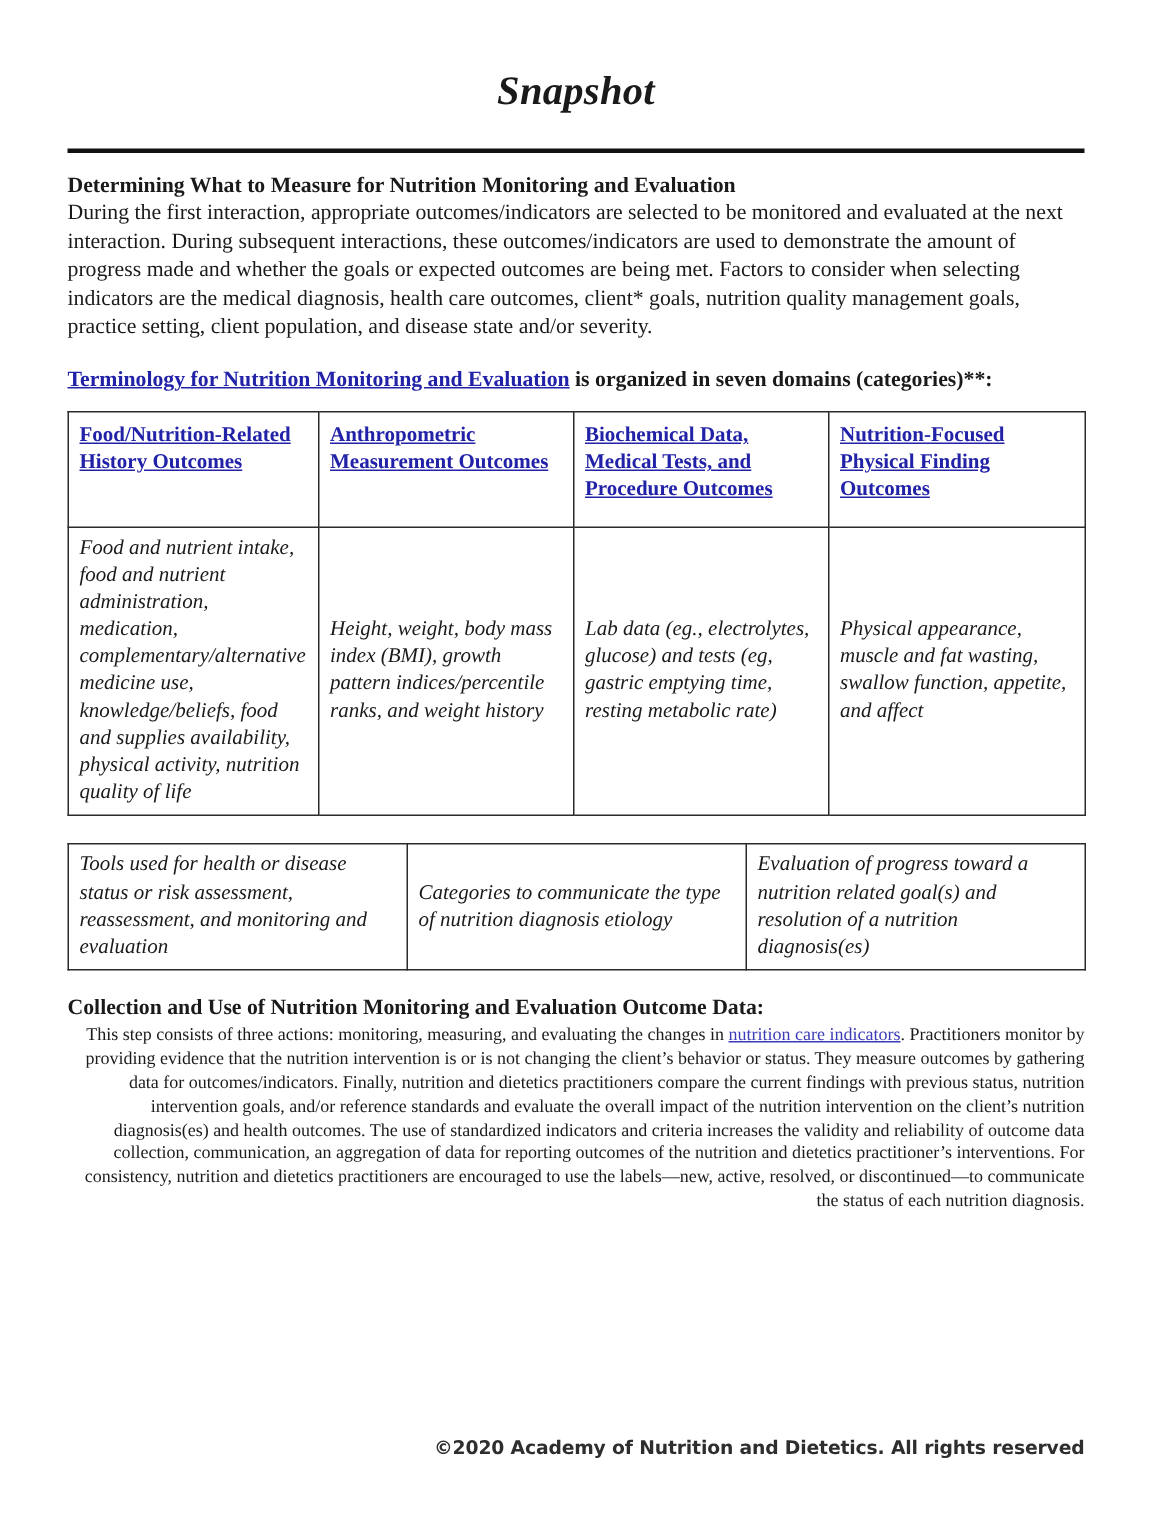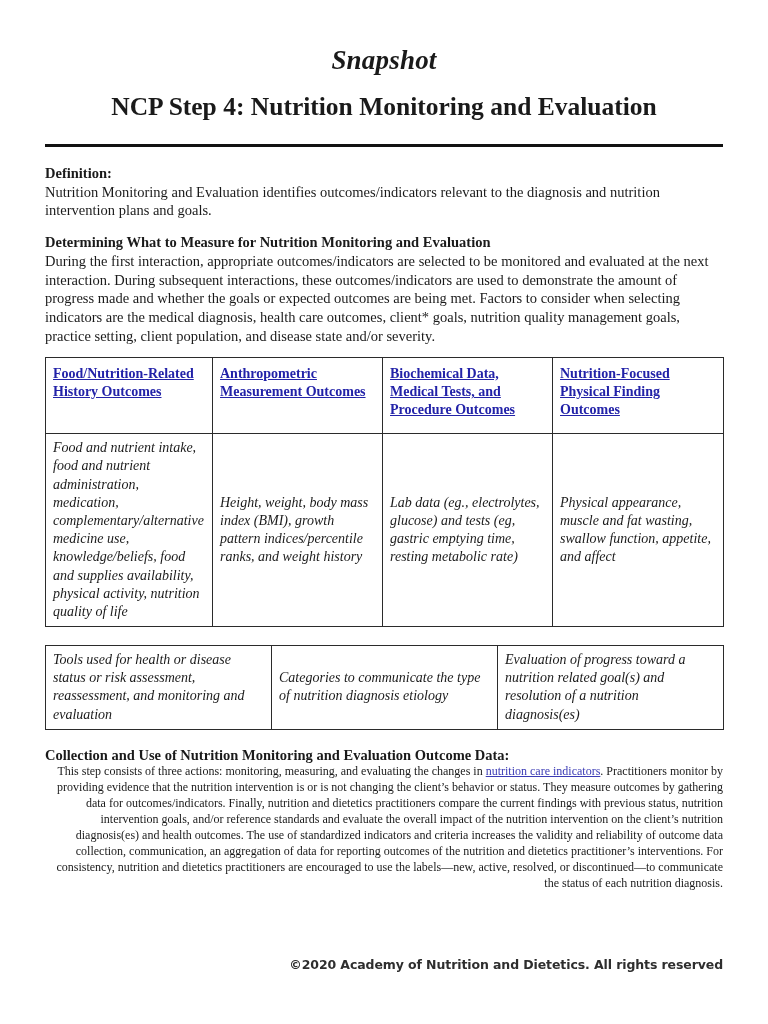--- a/index.html
+++ b/index.html
@@ -149,36 +149,34 @@
     white-space: nowrap;
   }
 </style>
 </head>
 <body>
 
 <div class="page">
 
   <div>
     <div class="doc-snapshot">Snapshot</div>
-    <div class="doc-title">NCP Step 4: Nutrition Monitoring and Evaluation</div>
     <div class="title-rule"></div>
   </div>
 
-  <div class="section">
-    <p class="lead">Definition:</p>
-    <p class="para">Nutrition Monitoring and Evaluation identifies outcomes/indicators relevant to the diagnosis and nutrition intervention plans and goals.</p>
-  </div>
 
   <div class="spacer-sm"></div>
 
   <div>
     <p class="lead">Determining What to Measure for Nutrition Monitoring and Evaluation</p>
     <p class="para">During the first interaction, appropriate outcomes/indicators are selected to be monitored and evaluated at the next interaction. During subsequent interactions, these outcomes/indicators are used to demonstrate the amount of progress made and whether the goals or expected outcomes are being met. Factors to consider when selecting indicators are the medical diagnosis, health care outcomes, client* goals, nutrition quality management goals, practice setting, client population, and disease state and/or severity.</p>
   </div>
 
+  <div class="section">
+    <p class="intro-line"><a href="#" class="link">Terminology for Nutrition Monitoring and Evaluation</a><span> is organized in seven domains (categories)**:</span></p>
+  </div>
 
   <table class="domtable" id="table1">
     <colgroup>
       <col style="width:167px">
       <col style="width:170px">
       <col style="width:170px">
       <col style="width:171px">
     </colgroup>
     <tbody>
         <tr class="hrow">

